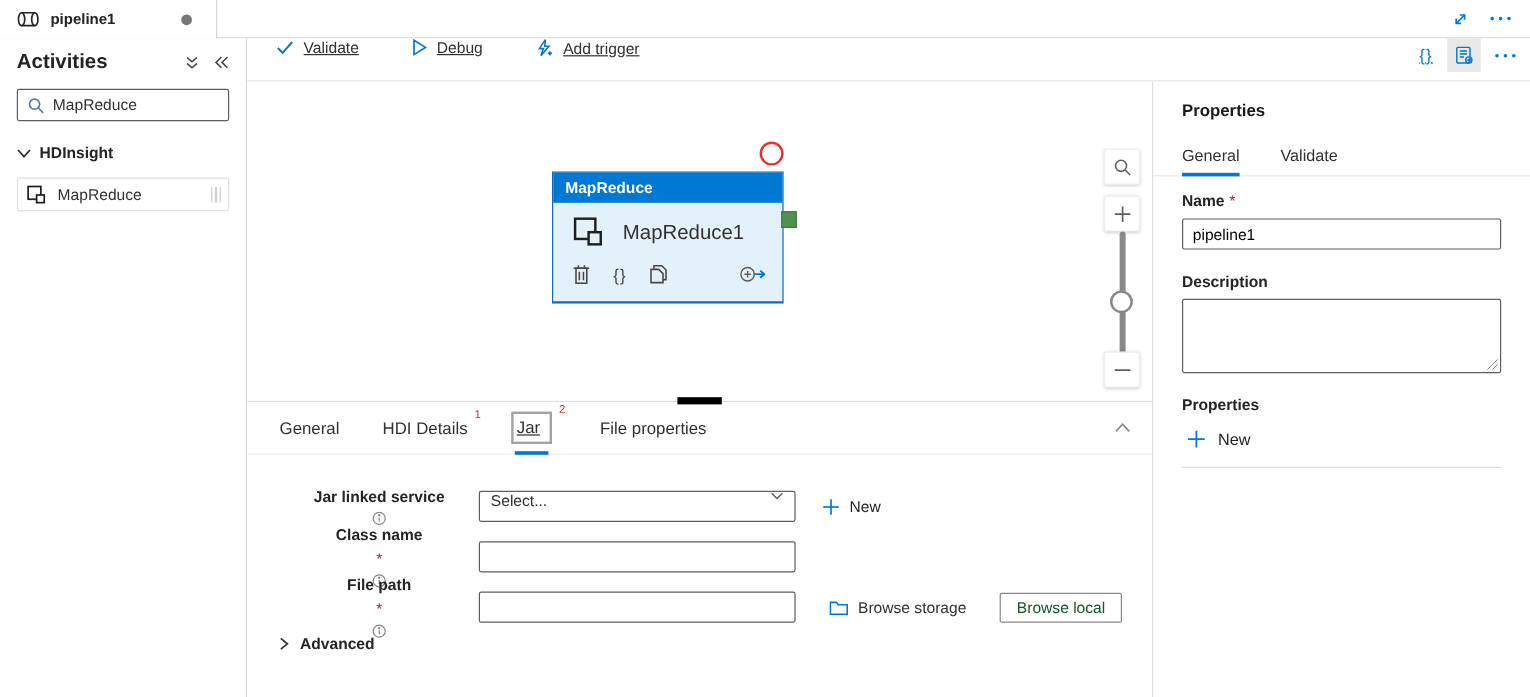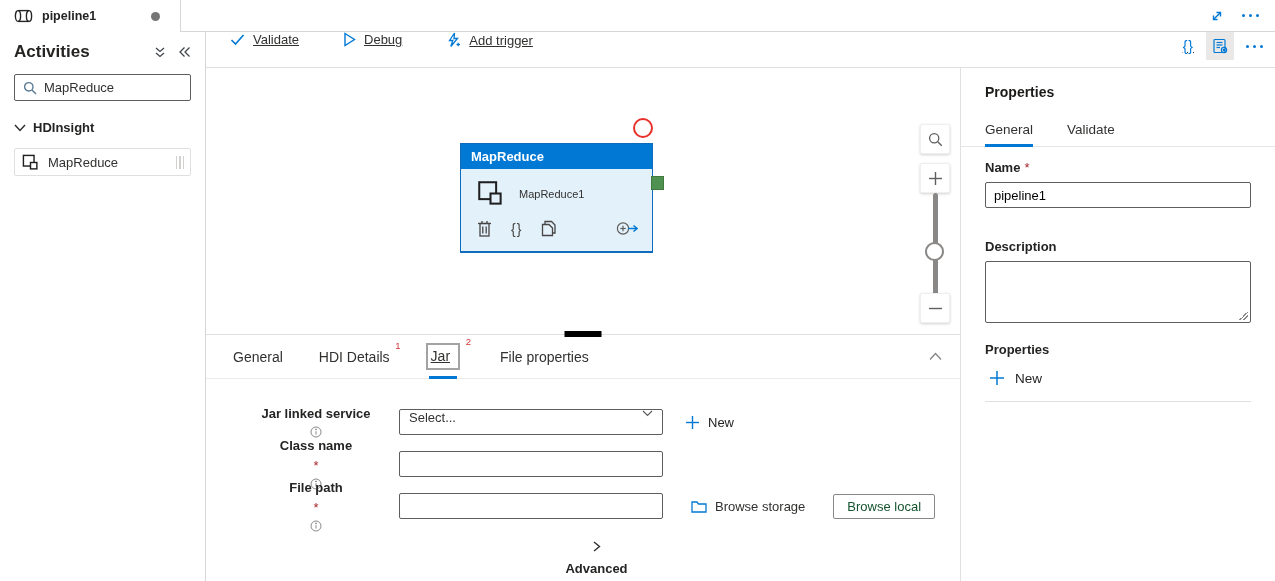--- a/index.html
+++ b/index.html
@@ -47,21 +47,21 @@
   .content-row { flex:1; display:flex; min-height:0; }
   .center-col { width:754px; display:flex; flex-direction:column; min-width:0; }
 
   
   .canvas { height:266px; position:relative; background:#fff; }
   .node { position:absolute; left:254px; top:75px; width:193px; height:110px;
     border:1px solid #0f6cbd; border-bottom-width:2px; background:#e3f1fb; cursor:move; }
   .node-header { height:25px; background:#0078d4; color:#fff; font-size:13px; font-weight:700;
     display:flex; align-items:center; padding:0 10px; }
   .node-row { display:flex; align-items:center; padding:11px 12px 0 16px; gap:15px; }
-  .node-row span { font-size:11px; color:#323130; }
+  .node-row span { font-size:17px; color:#323130; }
   .node-actions { display:flex; align-items:center; gap:19px; padding:13px 14px 0 16px; }
   .node-actions .act { cursor:pointer; display:inline-flex; align-items:center; }
   .node-braces { font-size:14px; color:#484644; letter-spacing:1px; font-weight:400; }
   .err-circle { position:absolute; left:427px; top:50px; width:20px; height:20px;
     border:2px solid #e8312a; border-radius:50%; background:transparent; }
   .out-port { position:absolute; left:445px; top:108px; width:13px; height:14px;
     background:#4f9150; border:1px solid #41793f; cursor:crosshair; }
 
   .zoombtn { position:absolute; left:714px; width:30px; height:30px; background:#fff;
     border:1px solid #f0efee; box-shadow:0 1px 3px rgba(0,0,0,.18); display:flex;
@@ -99,21 +99,21 @@
   .selectbox .sel-chev { margin-left:auto; }
   .txt { width:264px; height:26px; border:1px solid #605e5c; border-radius:2px; padding:0 8px;
     font-size:13px; font-family:"Liberation Sans","DejaVu Sans",sans-serif; outline:none; background:#fff; }
   .new-link { display:flex; align-items:center; gap:8px; margin-left:22px; cursor:pointer; }
   .new-link span { font-size:13px; color:#252423; }
   .browse { display:flex; align-items:center; gap:8px; margin-left:28px; cursor:pointer; }
   .browse span { font-size:13px; color:#323130; }
   .btn-local { margin-left:28px; height:25px; padding:0 13px; background:#fff;
     border:1px solid #8a8886; border-radius:2px; font-size:13px; color:#14532d;
     font-family:"Liberation Sans","DejaVu Sans",sans-serif; cursor:pointer; }
-  .adv-head { display:flex; align-items:center; gap:9px; margin-top:22px; cursor:pointer;flex-direction:column; }
+  .adv-head { display:flex; align-items:center; gap:9px; margin-top:10px; cursor:pointer; }
 
   
   .props { width:315px; border-left:1px solid #e0e0e0; background:#fff; padding:16px 24px 0 24px; }
   .props-title { font-size:14px; font-weight:700; color:#1b1a19; }
   .props-tabs { display:flex; gap:34px; margin:22px -24px 0 -24px; padding:0 24px;
     border-bottom:1px solid #e8e6e4; }
   .ptab { font-size:13.5px; color:#323130; padding-bottom:9px; position:relative; cursor:pointer; }
   .ptab.active { font-weight:400; }
   .ptab.active::after { content:""; position:absolute; left:0; right:0; bottom:-1px; height:3px; background:#0078d4; }
   .p-label { margin-top:13px; font-size:13px; font-weight:700; color:#252423;
@@ -451,21 +451,21 @@
             <span class="ptab active">General</span>
             <span class="ptab">Validate</span>
           </div>
 
           <div class="p-label">
             <span>Name</span>
             <span class="req">*</span>
           </div>
           <input class="p-input" value="pipeline1" style="">
 
-          <div class="p-label" style="margin-top:31px">Description</div>
+          <div class="p-label" style="margin-top:19px">Description</div>
           <div class="p-textarea-wrap">
             <textarea class="p-textarea" style=""></textarea>
             <span class="resize-glyph"></span>
           </div>
 
           <div class="p-sec">Properties</div>
           <div class="p-new">
             <svg width="16" height="16" viewBox="0 0 16 16" stroke="#0078d4" stroke-width="1.5">
               <line x1="8" y1="1" x2="8" y2="15"></line>
                 <line x1="1" y1="8" x2="15" y2="8"></line>

